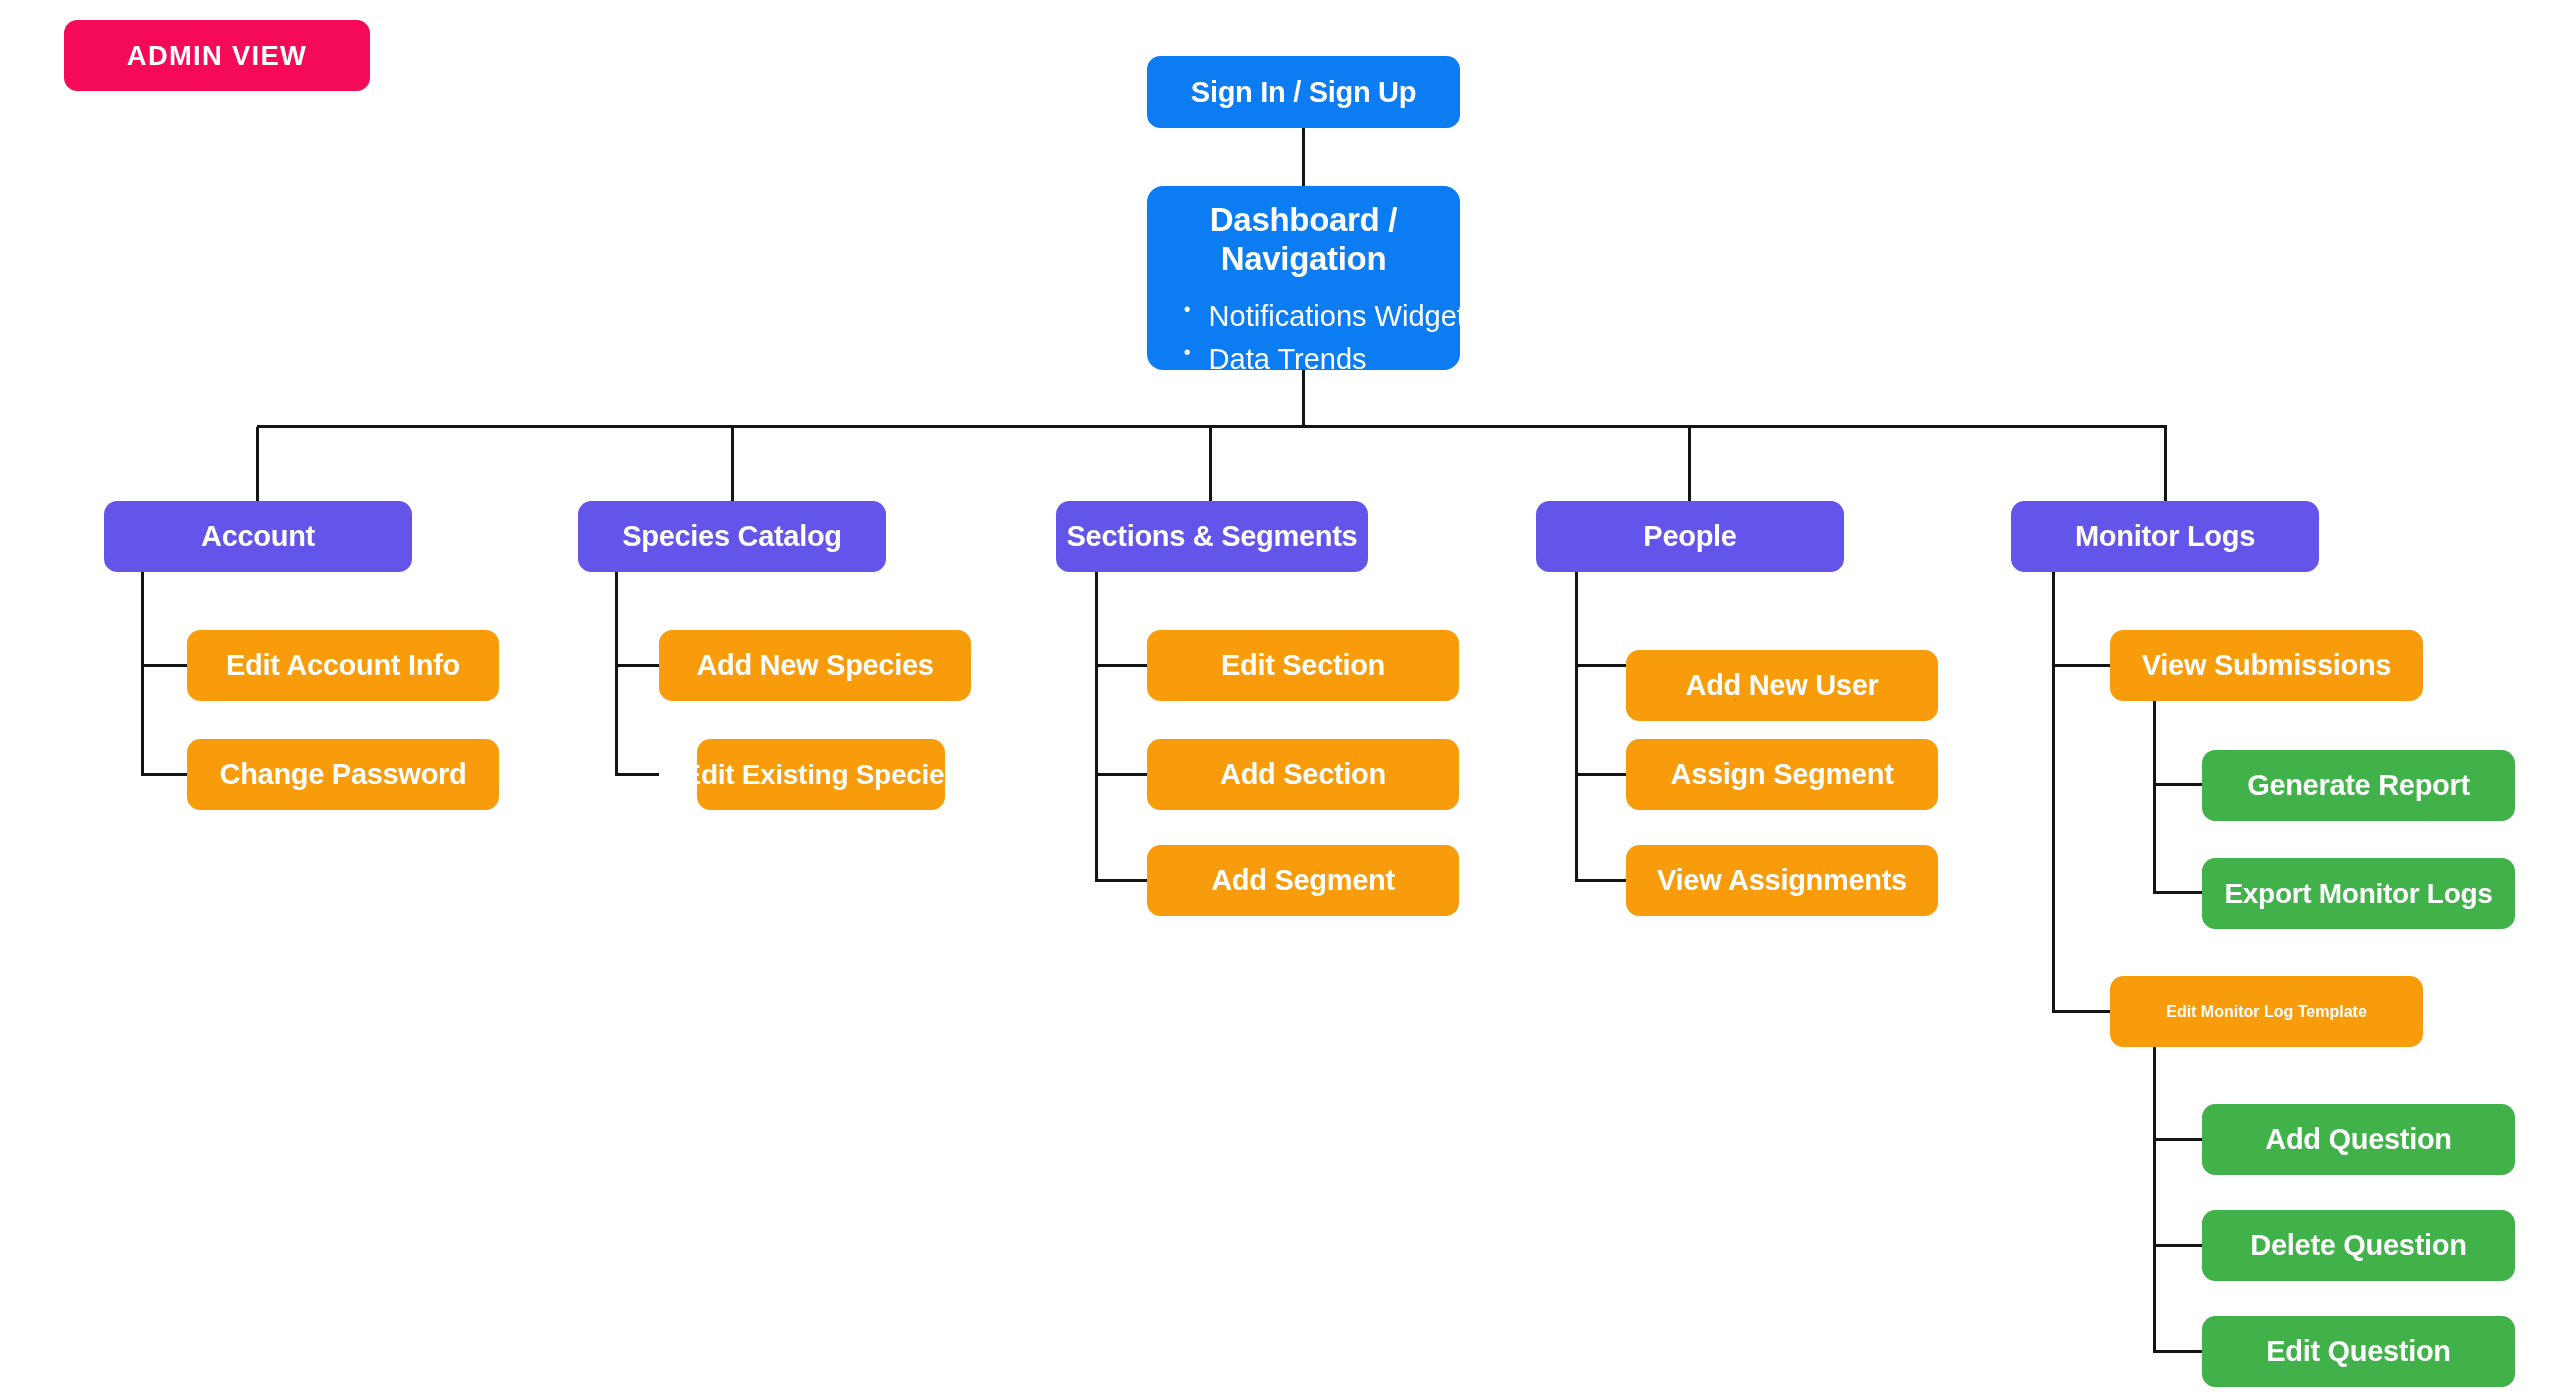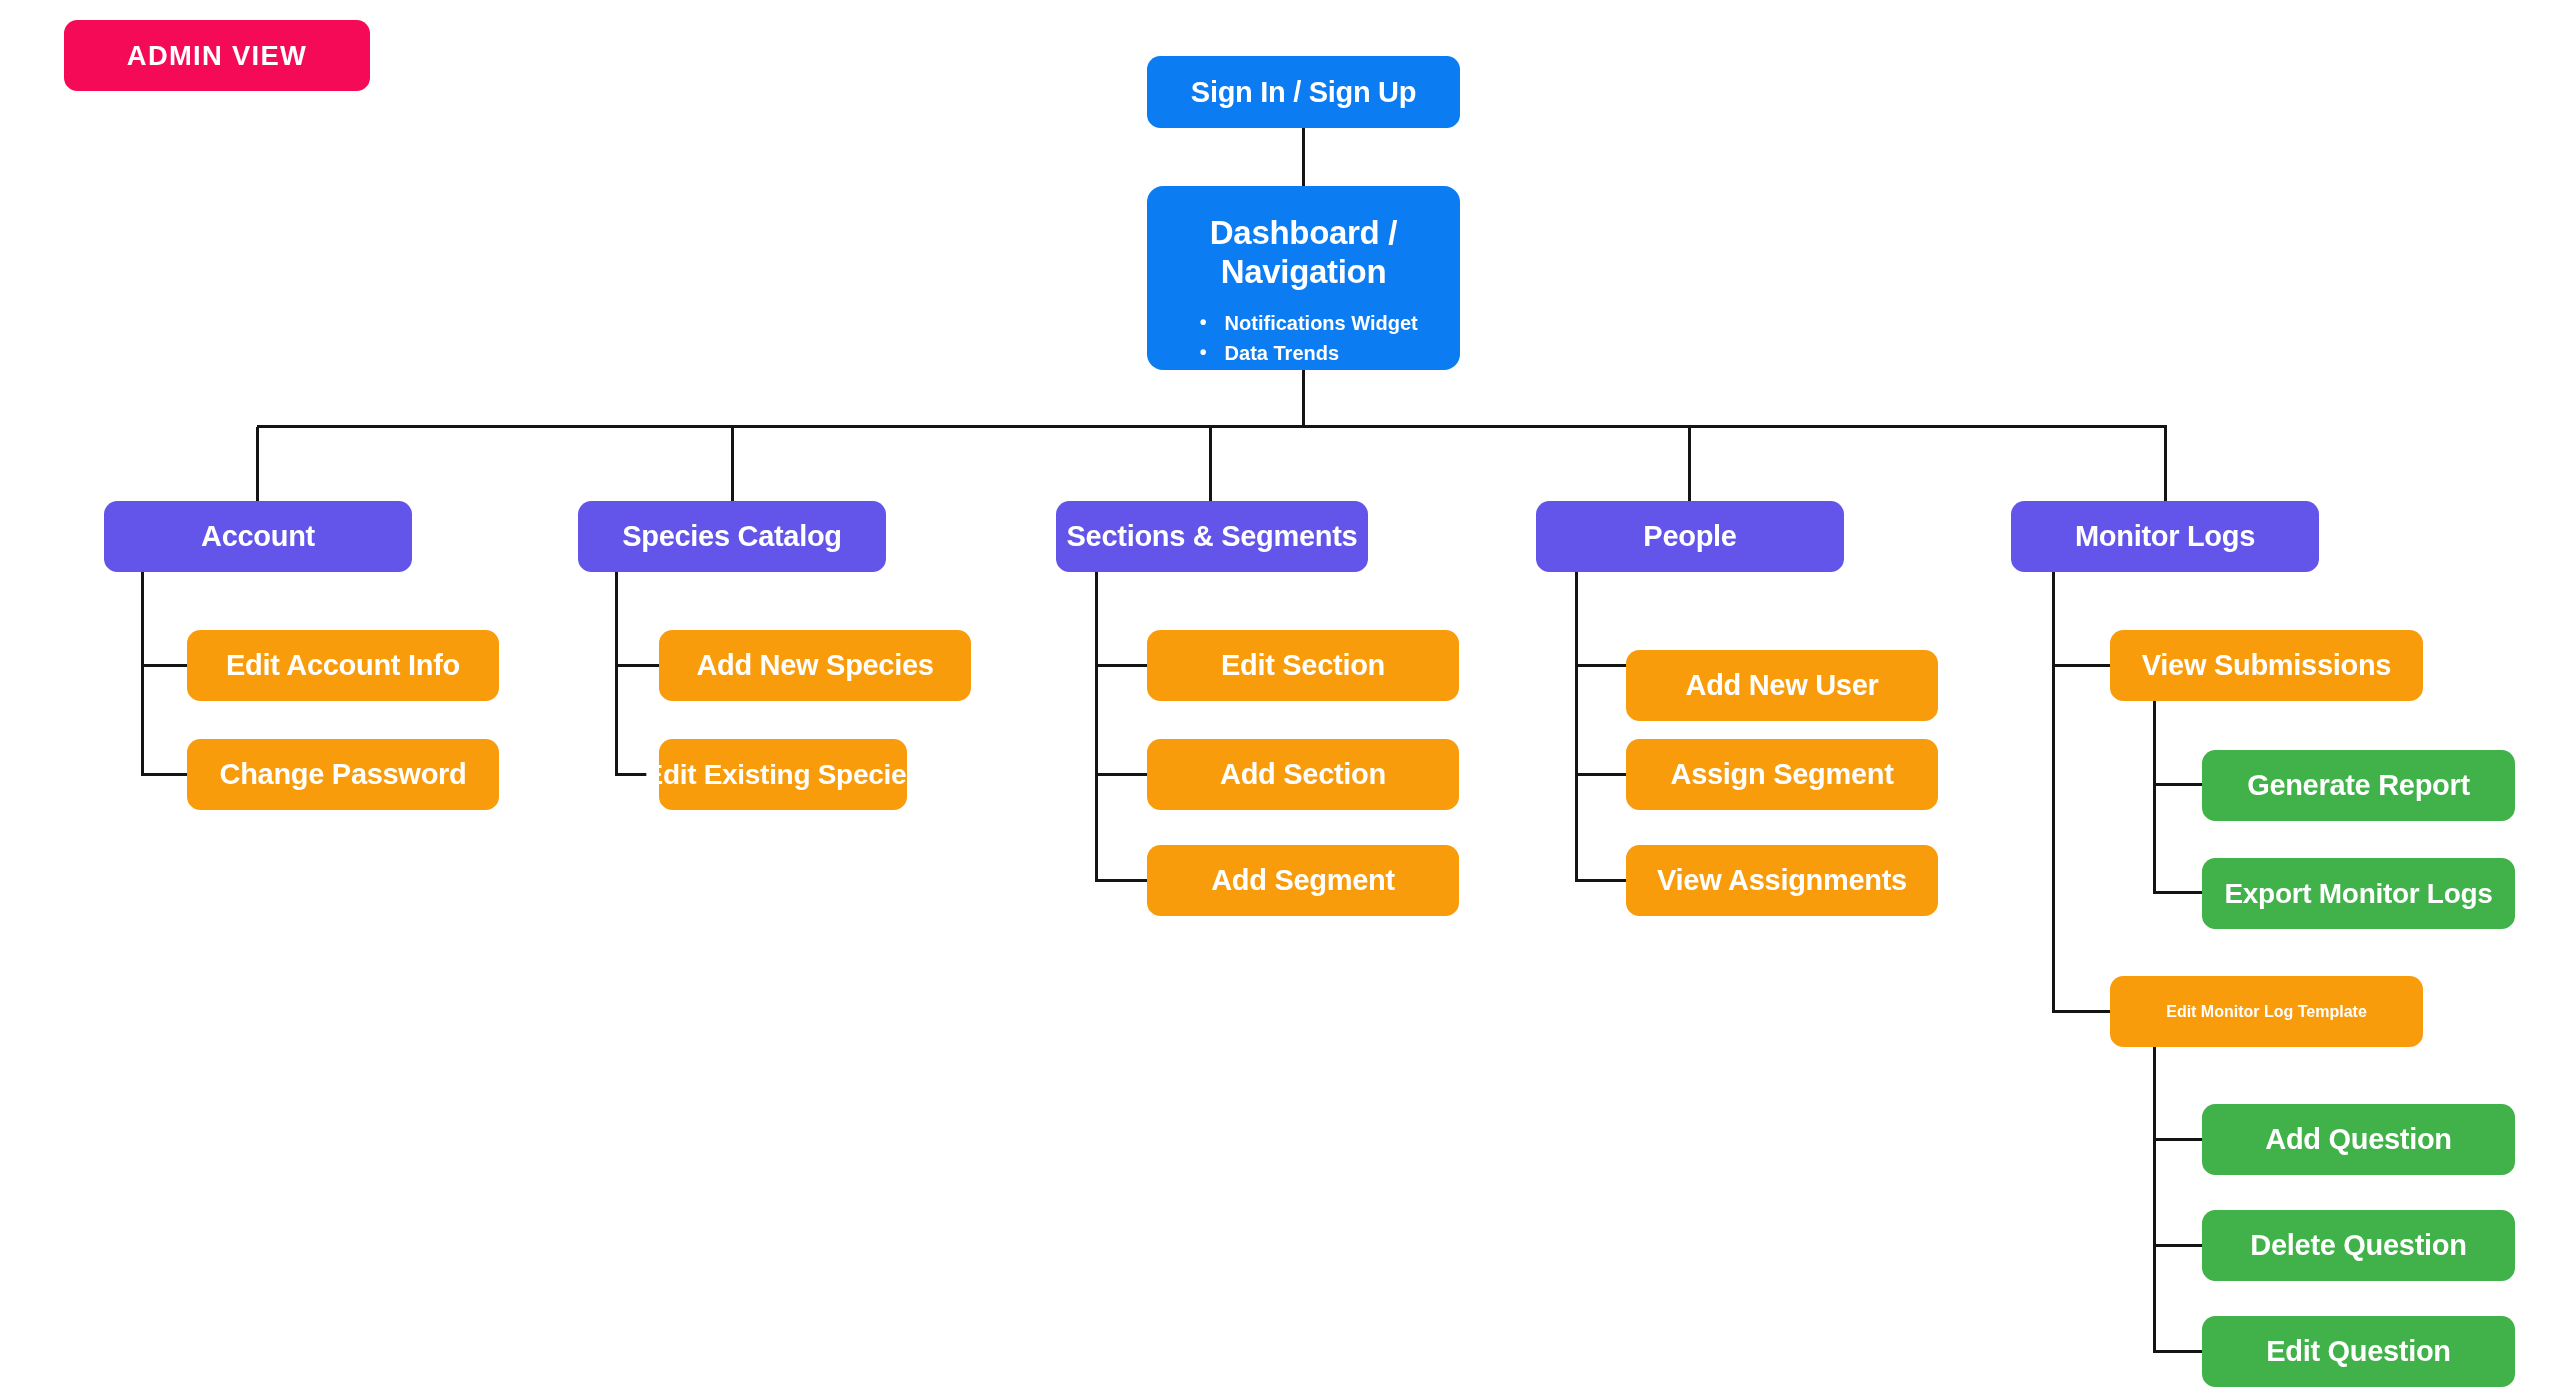--- a/index.html
+++ b/index.html
@@ -43,39 +43,39 @@
   
   #admin-badge{left:64px;top:20.4px;width:306px;height:71px;font-size:27.4px;letter-spacing:1.3px;}
   #signin{left:1147px;top:20.4px;width:313px;height:72px;margin-top:36px;}
   #dashboard{
     left:1147px;top:186px;width:313px;height:184px;
     flex-direction:column;justify-content:center;
     padding-top:26.6px;border-radius:16px;
   }
   .dash-title{font-size:33px;line-height:1.18;width:248px;white-space:normal;}
   .dash-bullets{
-    margin-top:16px;align-self:flex-start;padding-left:51px;
-    font-size:20px;font-weight:700;text-align:left;line-height:1.5;
+    margin-top:16px;align-self:flex-start;padding-left:35px;
+    font-size:29px;font-weight:400;text-align:left;line-height:1.5;
     letter-spacing:0;
   }
   .bullet{position:relative;padding-left:26.6px;white-space:nowrap;}
   .bullet::before{content:"•";position:absolute;left:1.8px;font-size:19.5px;}
 
   
   #account{left:104px;top:501px;width:308px;height:71px;}
   #species{left:578px;top:501px;width:308px;height:71px;}
   #sections{left:1056px;top:501px;width:312px;height:71px;}
   #people{left:1536px;top:501px;width:308px;height:71px;}
   #monitor{left:2011px;top:501px;width:308px;height:71px;}
 
   
   #edit-account-info{left:187px;top:630px;width:312px;height:71px;}
   #change-password{left:187px;top:739px;width:312px;height:71px;}
   #add-new-species{left:659px;top:630px;width:312px;height:71px;}
-  #edit-existing-species{left:659px;top:739px;width:248px;height:71px;font-size:28px;}
+  #edit-existing-species{left:697px;top:739px;width:248px;height:71px;font-size:28px;}
   #edit-section{left:1147px;top:630px;width:312px;height:71px;}
   #add-section{left:1147px;top:739px;width:312px;height:71px;}
   #add-segment{left:1147px;top:845px;width:312px;height:71px;}
   #add-new-user{left:1626px;top:630px;width:312px;height:71px;margin-top:20px;}
   #assign-segment{left:1626px;top:739px;width:312px;height:71px;}
   #view-assignments{left:1626px;top:845px;width:312px;height:71px;}
   #view-submissions{left:2110px;top:630px;width:313px;height:71px;}
   #edit-monitor-log-template{left:2110px;top:976px;width:313px;height:71px;font-size:16px;letter-spacing:0;}
 
   

